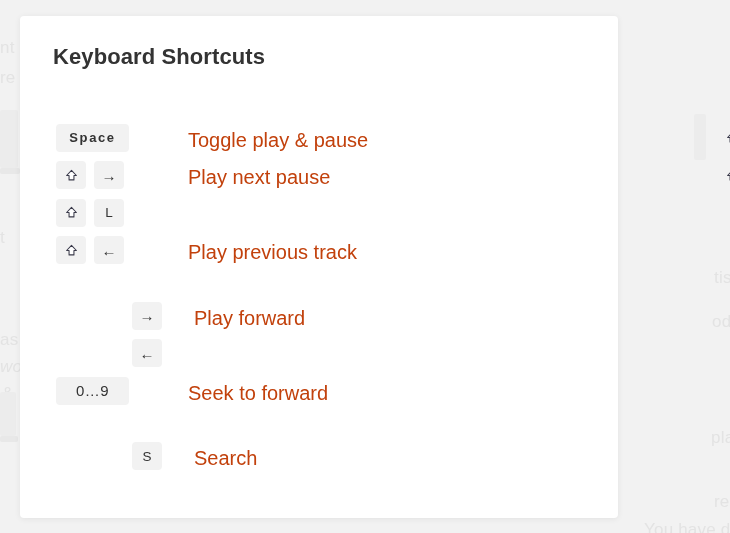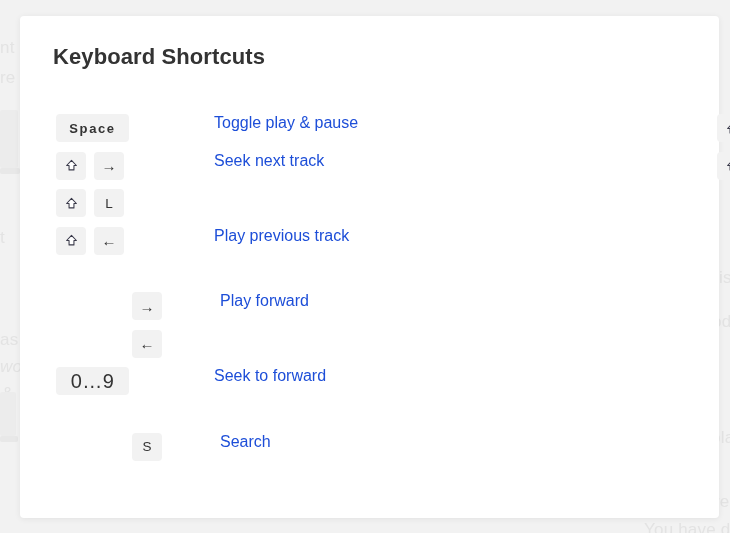--- a/index.html
+++ b/index.html
@@ -38,21 +38,21 @@
     position: absolute;
     background: #e8e8e8;
     border-radius: 2px;
   }
 
   
   #modal {
     position: absolute;
     left: 20px;
     top: 16px;
-    width: 699px;
+    width: 598px;
     height: 502px;
     background: #ffffff;
     border-radius: 4px;
     box-shadow: 0 1px 6px rgba(0,0,0,.07);
     box-sizing: border-box;
   }
 
   #modal-title {
     position: absolute;
     left: 33px;
@@ -74,23 +74,22 @@
     box-sizing: border-box;
   }
   .column.left  { width: 345px; padding-left: 36px; }
   .column.right { width: 340px; padding-left: 352px; }
 
   .group { display: block; }
   .group + .group { margin-top: 28px; }
 
   .row {
     display: flex;
-    align-items: flex-start;
+    align-items: flex-end;
     height: 37.5px;
-    gap: 48px;
   }
 
   .keys {
     display: flex;
     align-items: center;
     width: 106px;
     flex: 0 0 106px;
     justify-content: flex-start;
   }
   .keys.two  { justify-content: flex-start; }
@@ -112,30 +111,30 @@
   }
   .key.wide {
     min-width: 73px;
     letter-spacing: 1.6px;
     font-weight: bold;
     font-size: 13px;
   }
   .key.num {
     min-width: 73px;
     letter-spacing: .5px;
-    font-size: 20px;
+    font-size: 15px;
   }
   .key.mod { margin-right: 8px; }
   .key.glyph { font-size: 15px; }
   .key.shift svg { display: block; }
 
   .desc {
-    font-size: 16px;
-    color: #1d4ed8;
-    margin-left: 4px;
+    font-size: 20px;
+    color: #c2410c;
+    margin-left: 26px;
     white-space: nowrap;
   }
 </style>
 </head>
 <body>
 
 <div id="backdrop">
     <div class="bg-text" style="left: 0px; top: 38px;">nt</div>
     <div class="bg-text" style="left: 0px; top: 68px;">re</div>
     <div class="bg-text" style="left: 0px; top: 228px;">t</div>
@@ -171,21 +170,21 @@
             <div class="keys two">
               <span class="key mod shift">
                 <span>
                   <svg width="13" height="13" viewBox="0 0 16 16">
                     <path d="M8 1.6 L14 8 L11 8 L11 13.4 L5 13.4 L5 8 L2 8 Z" fill="#ffffff" stroke="#3a3a4a" stroke-width="1.3" stroke-linejoin="round"></path>
                   </svg>
                 </span>
               </span>
               <span class="key glyph">→</span>
             </div>
-            <div class="desc">Seek next track</div>
+            <div class="desc">Play next pause</div>
           </div>
           <div class="row">
             <div class="keys two">
               <span class="key mod shift">
                 <span>
                   <svg width="13" height="13" viewBox="0 0 16 16">
                     <path d="M8 1.6 L14 8 L11 8 L11 13.4 L5 13.4 L5 8 L2 8 Z" fill="#ffffff" stroke="#3a3a4a" stroke-width="1.3" stroke-linejoin="round"></path>
                   </svg>
                 </span>
               </span>

